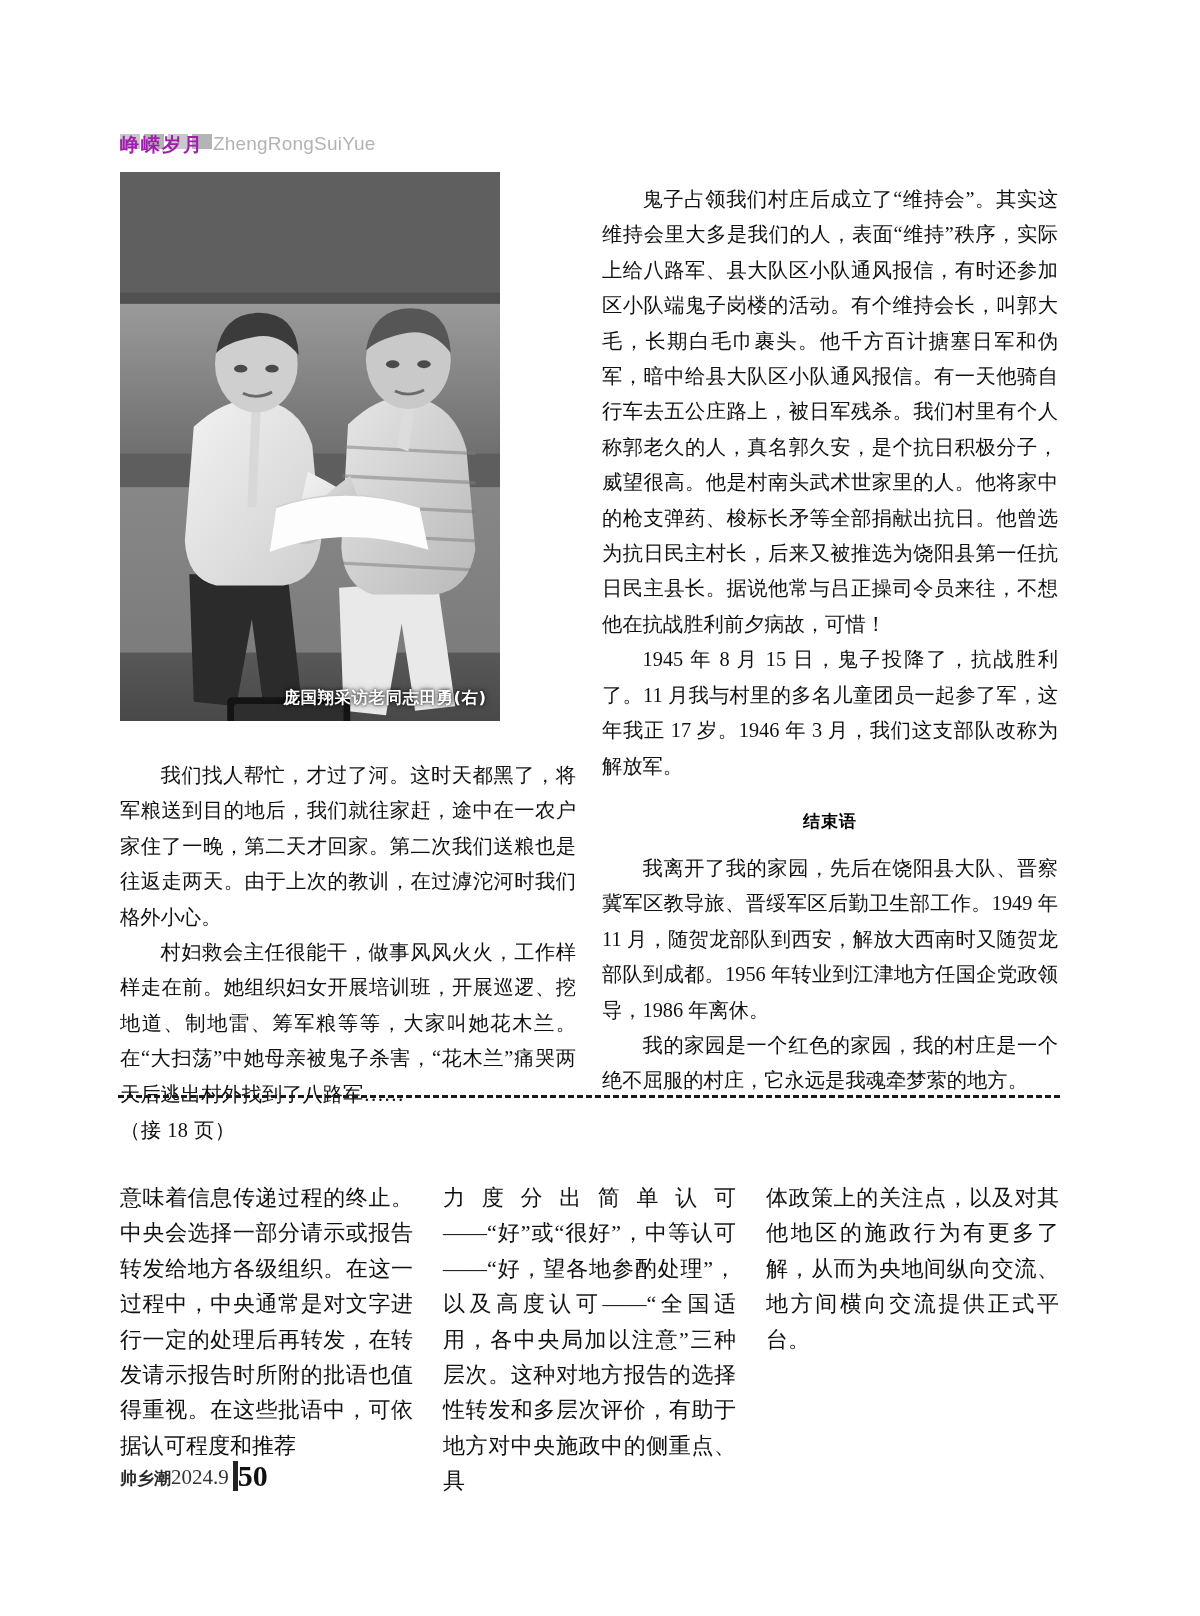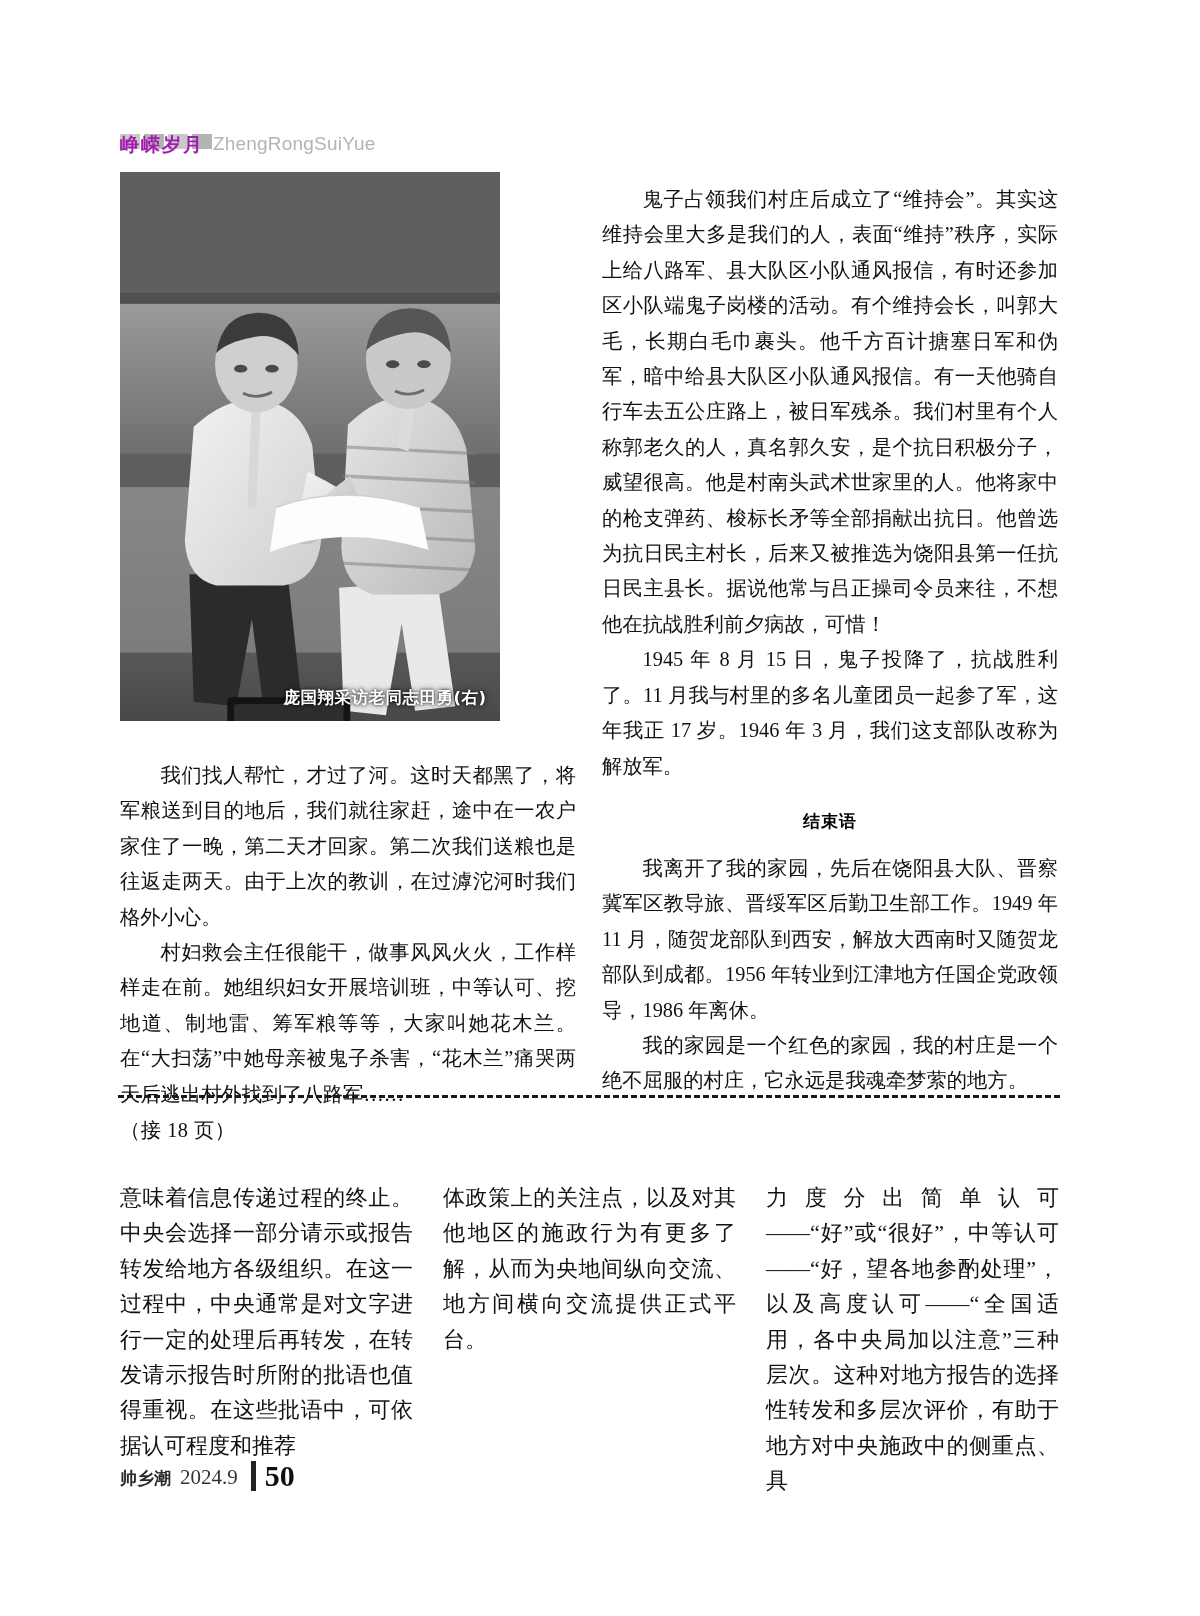--- a/index.html
+++ b/index.html
@@ -155,21 +155,20 @@
   .bcol { width: 293px; }
   .bcol .col-text { font-size: 22px; line-height: 35.4px; }
 
   
   .footer {
     position: absolute;
     left: 120px;
     top: 1455px;
     display: flex;
     align-items: flex-end;
-    gap: 9px;
     height: 36px;
   }
   .f-logo {
     font-family: "DejaVu Sans", "Liberation Sans", sans-serif;
     font-weight: bold;
     font-size: 17px;
     color: #2a2a2a;
     letter-spacing: 0px;
     line-height: 1;
     padding-bottom: 4px;
@@ -304,42 +303,42 @@
     <div class="section-title">结束语</div>
     <div class="col-text">
       <p>我离开了我的家园，先后在饶阳县大队、晋察冀军区教导旅、晋绥军区后勤卫生部工作。1949 年 11 月，随贺龙部队到西安，解放大西南时又随贺龙部队到成都。1956 年转业到江津地方任国企党政领导，1986 年离休。</p>
       <p>我的家园是一个红色的家园，我的村庄是一个绝不屈服的村庄，它永远是我魂牵梦萦的地方。</p>
     </div>
   </div>
 
   <div class="col-left-lower">
     <div class="col-text">
       <p>我们找人帮忙，才过了河。这时天都黑了，将军粮送到目的地后，我们就往家赶，途中在一农户家住了一晚，第二天才回家。第二次我们送粮也是往返走两天。由于上次的教训，在过滹沱河时我们格外小心。</p>
-      <p>村妇救会主任很能干，做事风风火火，工作样样走在前。她组织妇女开展培训班，中等认可、挖地道、制地雷、筹军粮等等，大家叫她花木兰。在“大扫荡”中她母亲被鬼子杀害，“花木兰”痛哭两天后逃出村外找到了八路军……</p>
+      <p>村妇救会主任很能干，做事风风火火，工作样样走在前。她组织妇女开展培训班，开展巡逻、挖地道、制地雷、筹军粮等等，大家叫她花木兰。在“大扫荡”中她母亲被鬼子杀害，“花木兰”痛哭两天后逃出村外找到了八路军……</p>
     </div>
   </div>
 
   <div class="dashed-rule"></div>
 
   <div class="cont-note">（接 18 页）</div>
 
   <div class="bottom-cols">
     <div class="bcol">
       <div class="col-text">
         <p style="text-indent:0">意味着信息传递过程的终止。中央会选择一部分请示或报告转发给地方各级组织。在这一过程中，中央通常是对文字进行一定的处理后再转发，在转发请示报告时所附的批语也值得重视。在这些批语中，可依据认可程度和推荐</p>
       </div>
     </div>
     <div class="bcol">
       <div class="col-text">
-        <p style="text-indent:0">体政策上的关注点，以及对其他地区的施政行为有更多了解，从而为央地间纵向交流、地方间横向交流提供正式平台。</p>
+        <p style="text-indent:0">力度分出简单认可——“好”或“很好”，中等认可——“好，望各地参酌处理”，以及高度认可——“全国适用，各中央局加以注意”三种层次。这种对地方报告的选择性转发和多层次评价，有助于地方对中央施政中的侧重点、具</p>
       </div>
     </div>
     <div class="bcol">
       <div class="col-text">
-        <p style="text-indent:0">力度分出简单认可——“好”或“很好”，中等认可——“好，望各地参酌处理”，以及高度认可——“全国适用，各中央局加以注意”三种层次。这种对地方报告的选择性转发和多层次评价，有助于地方对中央施政中的侧重点、具</p>
+        <p style="text-indent:0">体政策上的关注点，以及对其他地区的施政行为有更多了解，从而为央地间纵向交流、地方间横向交流提供正式平台。</p>
       </div>
     </div>
   </div>
 
   <div class="footer">
     <div class="f-logo">帅乡潮</div>
     <div class="f-date">2024.9</div>
     <div class="f-bar"></div>
     <div class="f-page">50</div>
   </div>

